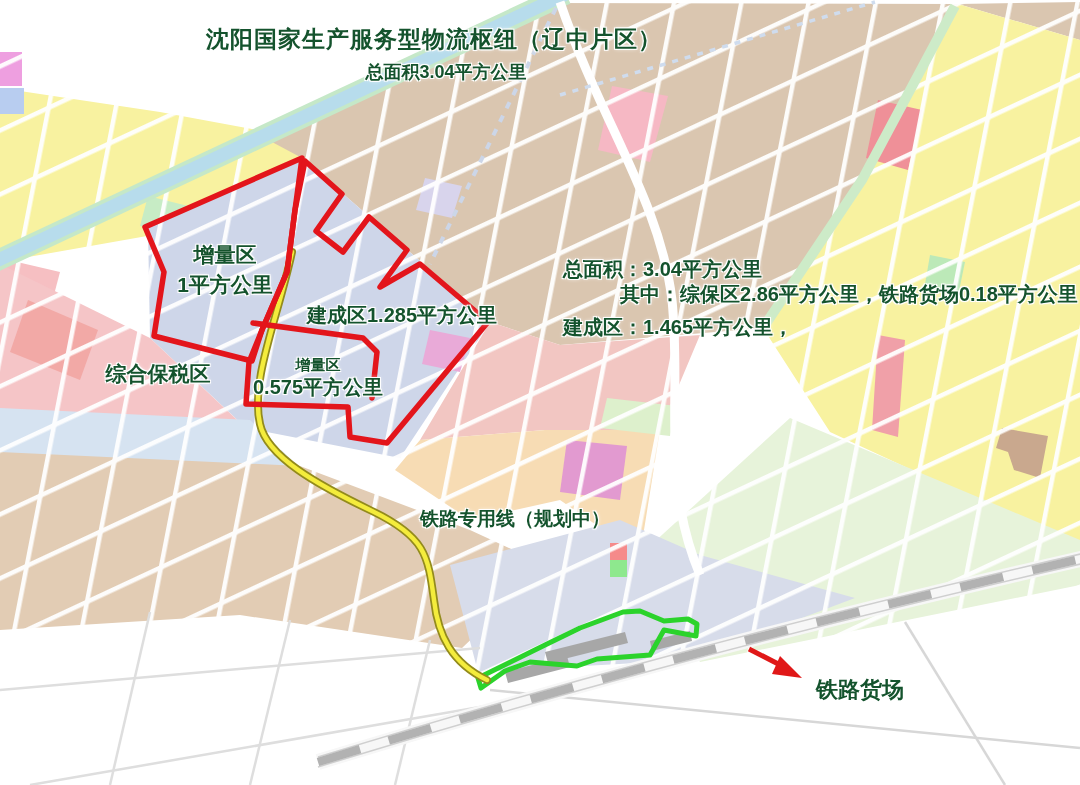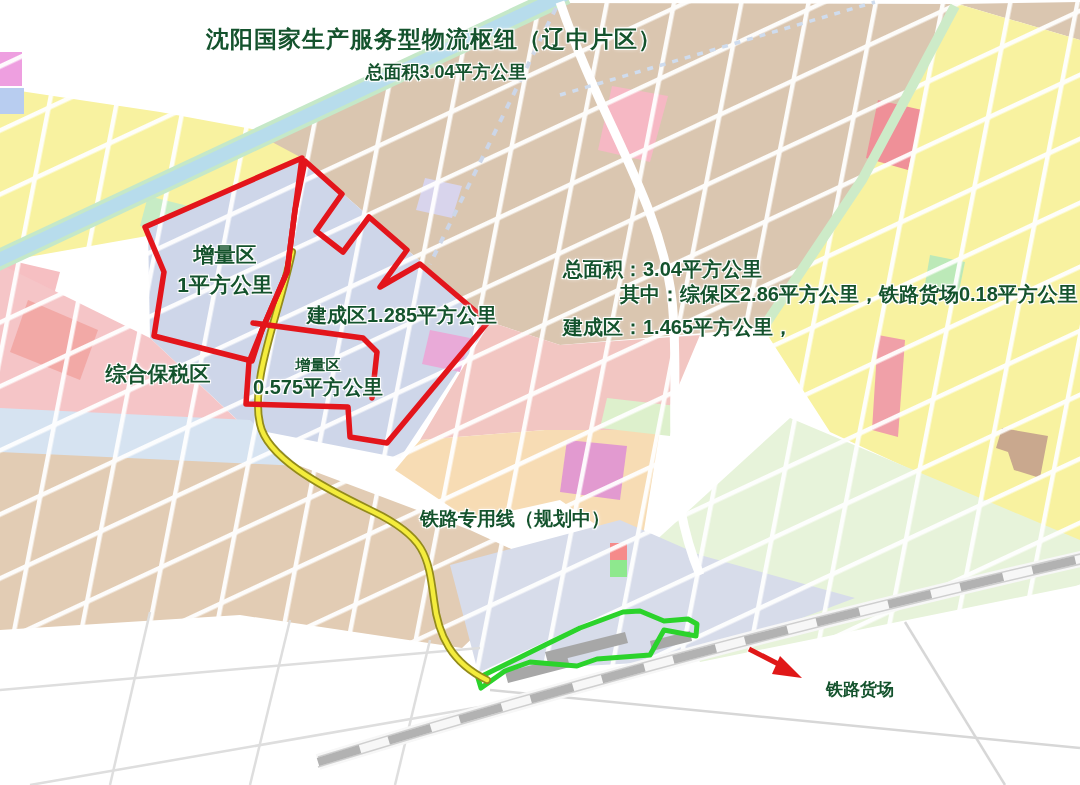--- a/index.html
+++ b/index.html
@@ -18,21 +18,21 @@
   .lbl-zone-big{font-size:21px;line-height:30px;}
   .lbl-built{font-size:20px;}
   .lbl-zone-small .l1{font-size:15px;line-height:22px;display:block;}
   .lbl-zone-small .l2{font-size:20px;line-height:22px;display:block;text-align:center;}
   .lbl-zone-big span{display:block;}
   .stats{font-size:20px;text-align:left;line-height:19px;}
   .stats .indent{margin-left:57px;}
   .stats .row{margin-top:6px;}
   .stats .gap{margin-top:14px;}
   .lbl-railspur{font-size:19px;}
-  .lbl-freight{font-size:17px;line-height:23px;}
+  .lbl-freight{font-size:22px;line-height:23px;}
   .lbl-freight span{display:block;}
 </style>
 </head>
 <body>
 
 <div class="stage">
 
 <svg width="1080" height="785" viewBox="0 0 1080 785">
   <defs>
     <pattern id="gridA" width="80" height="58" patternUnits="userSpaceOnUse" patternTransform="rotate(-25)">

